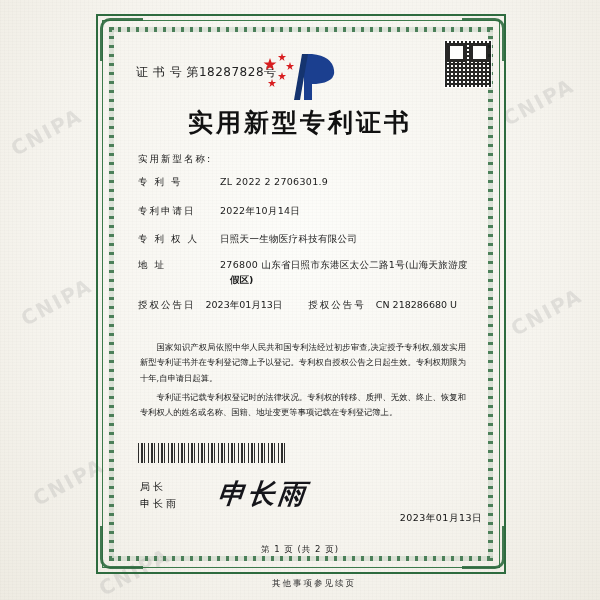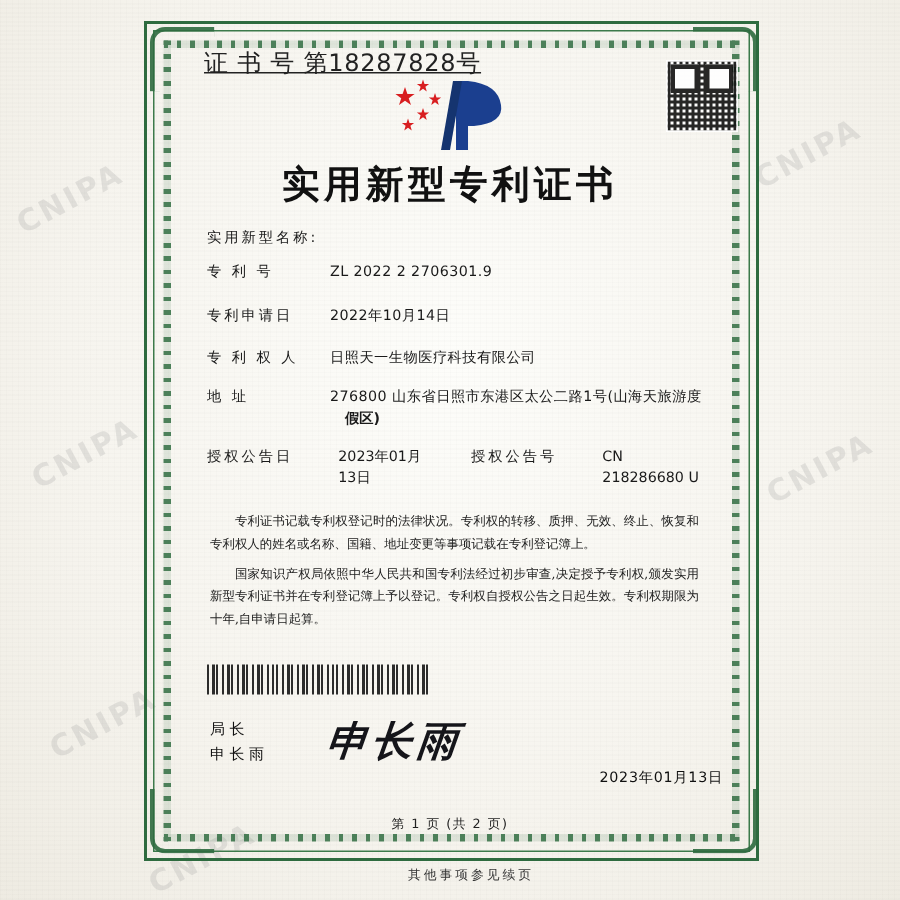--- a/index.html
+++ b/index.html
@@ -83,25 +83,24 @@
     letter-spacing: 2px;
     transform: rotate(-28deg);
     pointer-events: none;
     user-select: none;
     white-space: nowrap;
   }
 
   
   #serial {
     position: absolute;
-    left: 136px; top: 32px;
-    font-size: 16px;
+    left: 136px; top: 64px;
+    font-size: 12px;
     color: #222;
     letter-spacing: .5px;
-    text-decoration: underline;
   }
   #qr {
     position: absolute;
     right: 108px; top: 40px;
     width: 46px; height: 46px;
     background-color: #fff;
     background-image:
       repeating-linear-gradient(90deg, #111 0 2px, transparent 2px 4px),
       repeating-linear-gradient(0deg, #111 0 2px, transparent 2px 4px);
     background-size: 4px 4px, 4px 4px;
@@ -161,21 +160,21 @@
     flex: 1;
     letter-spacing: .3px;
   }
   .row.tight { margin-bottom: 9px; }
 
   .two-col {
     display: flex;
     margin-bottom: 10px;
     font-size: 9.5px;
   }
-  .two-col .seg { display: flex; gap: 20px; }
+  .two-col .seg { display: flex; }
   .two-col .seg .lbl { letter-spacing: 2px; white-space: nowrap; }
   .two-col .seg .val { margin-left: 10px; }
   .two-col .seg.right { margin-left: 26px; }
 
   .addr-cont {
     margin-left: 92px;
     margin-top: -8px;
     margin-bottom: 10px;
     font-size: 9.5px;
     font-weight: bold;
@@ -330,22 +329,22 @@
       </div>
       <div class="seg right">
         <div class="lbl">授权公告号</div>
         <div class="val">CN 218286680 U</div>
       </div>
     </div>
 
   </div>
 
   <div class="para-block">
+    <p class="para">国家知识产权局依照中华人民共和国专利法经过初步审查,决定授予专利权,颁发实用新型专利证书并在专利登记簿上予以登记。专利权自授权公告之日起生效。专利权期限为十年,自申请日起算。</p>
     <p class="para">专利证书记载专利权登记时的法律状况。专利权的转移、质押、无效、终止、恢复和专利权人的姓名或名称、国籍、地址变更等事项记载在专利登记簿上。</p>
-    <p class="para">国家知识产权局依照中华人民共和国专利法经过初步审查,决定授予专利权,颁发实用新型专利证书并在专利登记簿上予以登记。专利权自授权公告之日起生效。专利权期限为十年,自申请日起算。</p>
   </div>
 
   <div id="barcode"></div>
 
   <div id="sig-labels">
     <div>局长</div>
     <div>申长雨</div>
   </div>
   <div id="sig-script">申长雨</div>
 

